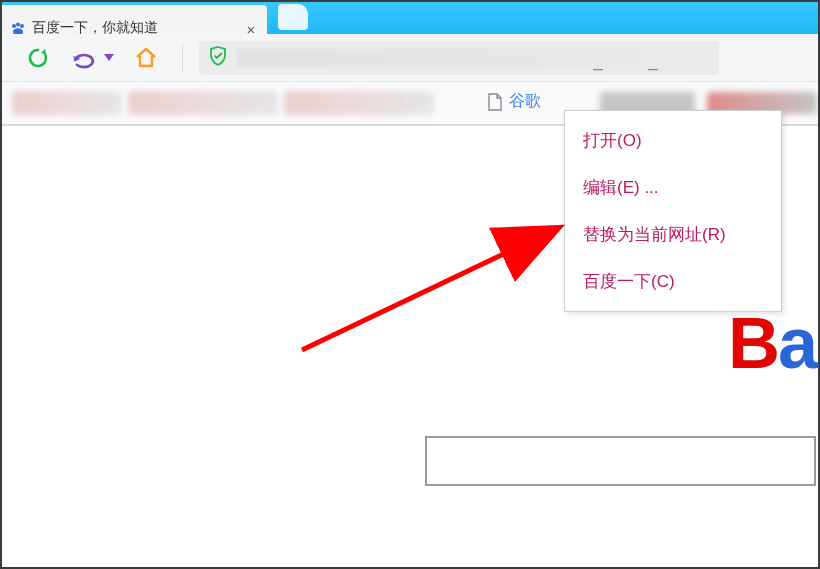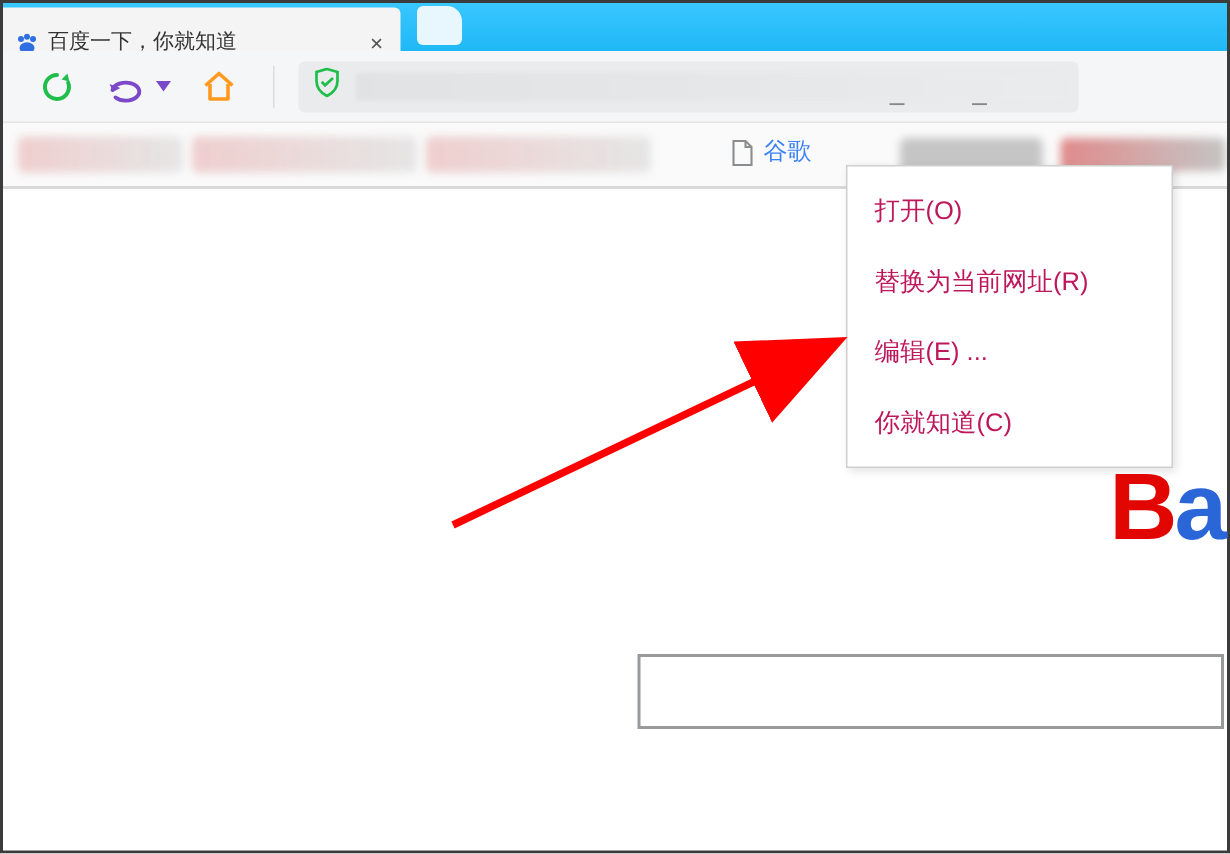--- a/index.html
+++ b/index.html
@@ -34,21 +34,21 @@
 .bmblur2.y{left:705px;top:10px;width:110px;background:linear-gradient(90deg,rgba(200,30,30,.5),rgba(60,60,60,.28))}
 
 
 .menu{position:absolute;left:562px;top:108px;width:216px;background:#fff;border:1px solid #cfcfcf;box-shadow:2px 2px 6px rgba(0,0,0,.12);padding:6px 0}
 .menu-item{padding:12px 18px;font-size:17px;color:#be185d}
 
 
 .arrow{position:absolute;left:0;top:0;pointer-events:none}
 
 
-.logo{position:absolute;right:2px;top:300px;font-size:63px;font-weight:700;font-family:Arial,Helvetica,sans-serif;letter-spacing:-2px}
+.logo{position:absolute;right:2px;top:300px;font-size:72px;font-weight:700;font-family:Arial,Helvetica,sans-serif;letter-spacing:-2px}
 .logo .b{color:#e10602}
 .logo .a{color:#2b66d9}
 
 
 .searchbox{position:absolute;left:423px;top:434px;right:2px;height:50px;border:2px solid #989a9c;background:#fff;box-sizing:border-box}
 
 
 .dashes{position:absolute;right:140px;top:56px;color:#888;font-size:18px;letter-spacing:20px}
 </style>
 </head>
@@ -119,23 +119,23 @@
           <path d="M10 1v4h4" fill="none" stroke="#8a8c8e" stroke-width="1.4"></path>
         </svg>
       <span>谷歌</span>
     </div>
     <div class="bmblur2 x"></div>
     <div class="bmblur2 y"></div>
   </div>
 
   <div class="menu">
     <div class="menu-item">打开(O)</div>
+    <div class="menu-item">编辑(E) ...</div>
     <div class="menu-item">替换为当前网址(R)</div>
-    <div class="menu-item">编辑(E) ...</div>
-    <div class="menu-item">你就知道(C)</div>
+    <div class="menu-item">百度一下(C)</div>
   </div>
 
   <svg class="arrow" width="820" height="569">
     <defs>
         <marker id="ah" markerWidth="14" markerHeight="12" refX="12" refY="6" orient="auto">
           <path d="M0 0L14 6L0 12z" fill="#ff0000"></path>
         </marker>
       </defs>
     <line x1="300" y1="348" x2="554" y2="227" stroke="#ff0000" stroke-width="5" marker-end="url(#ah)"></line>
   </svg>

